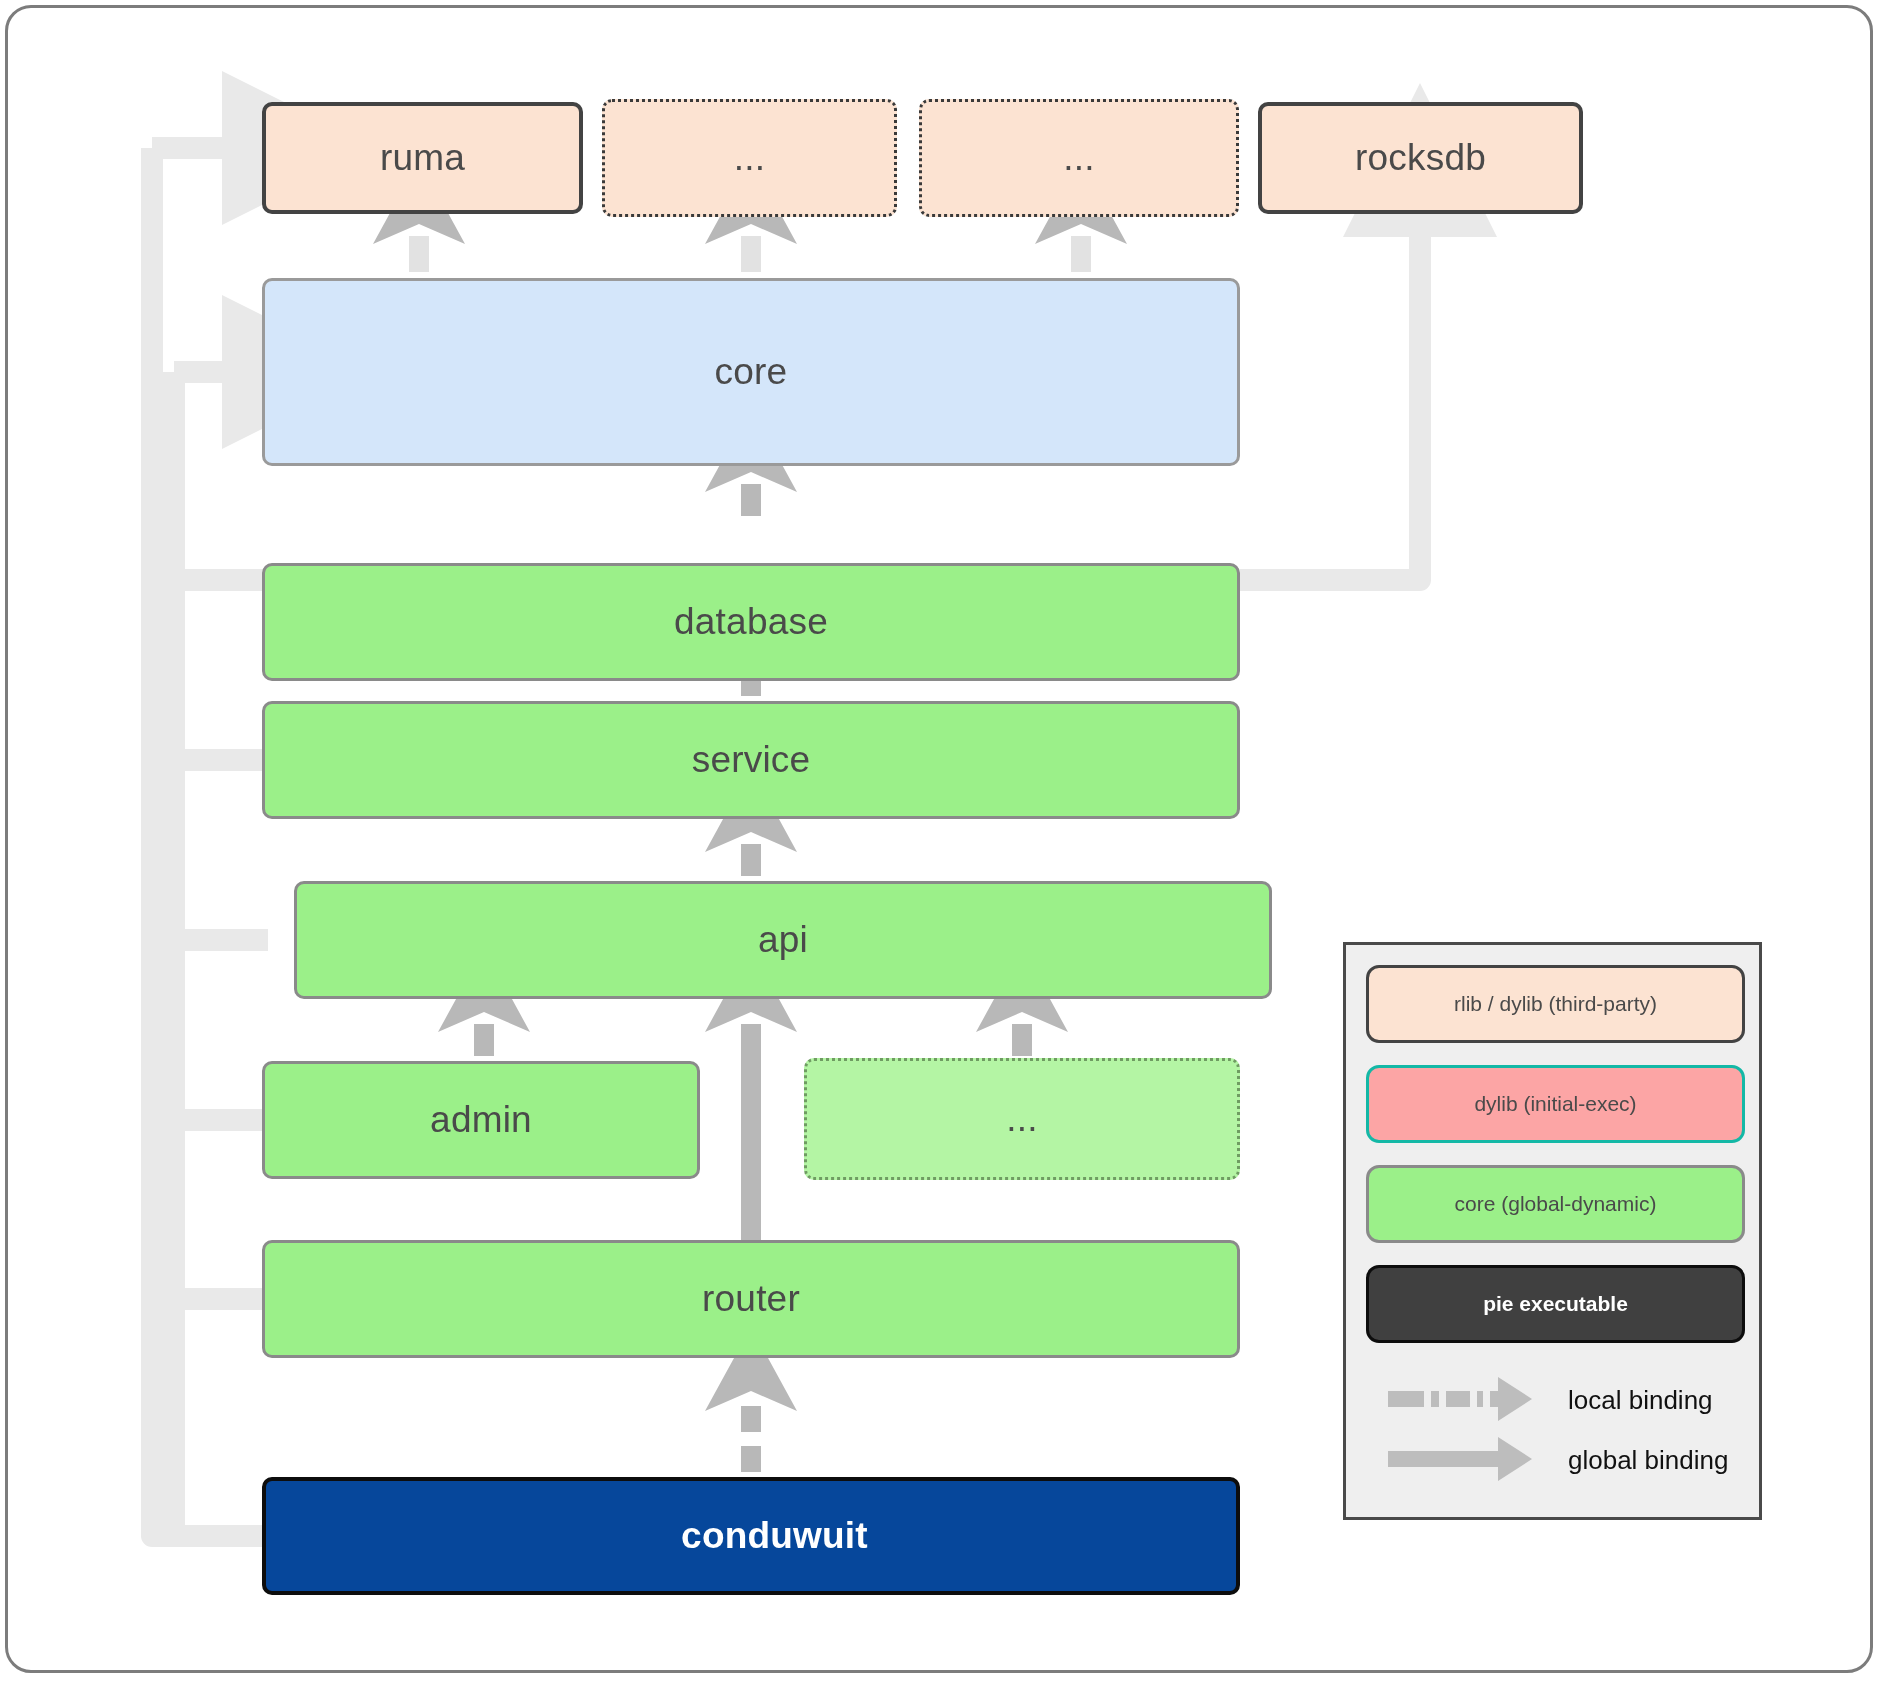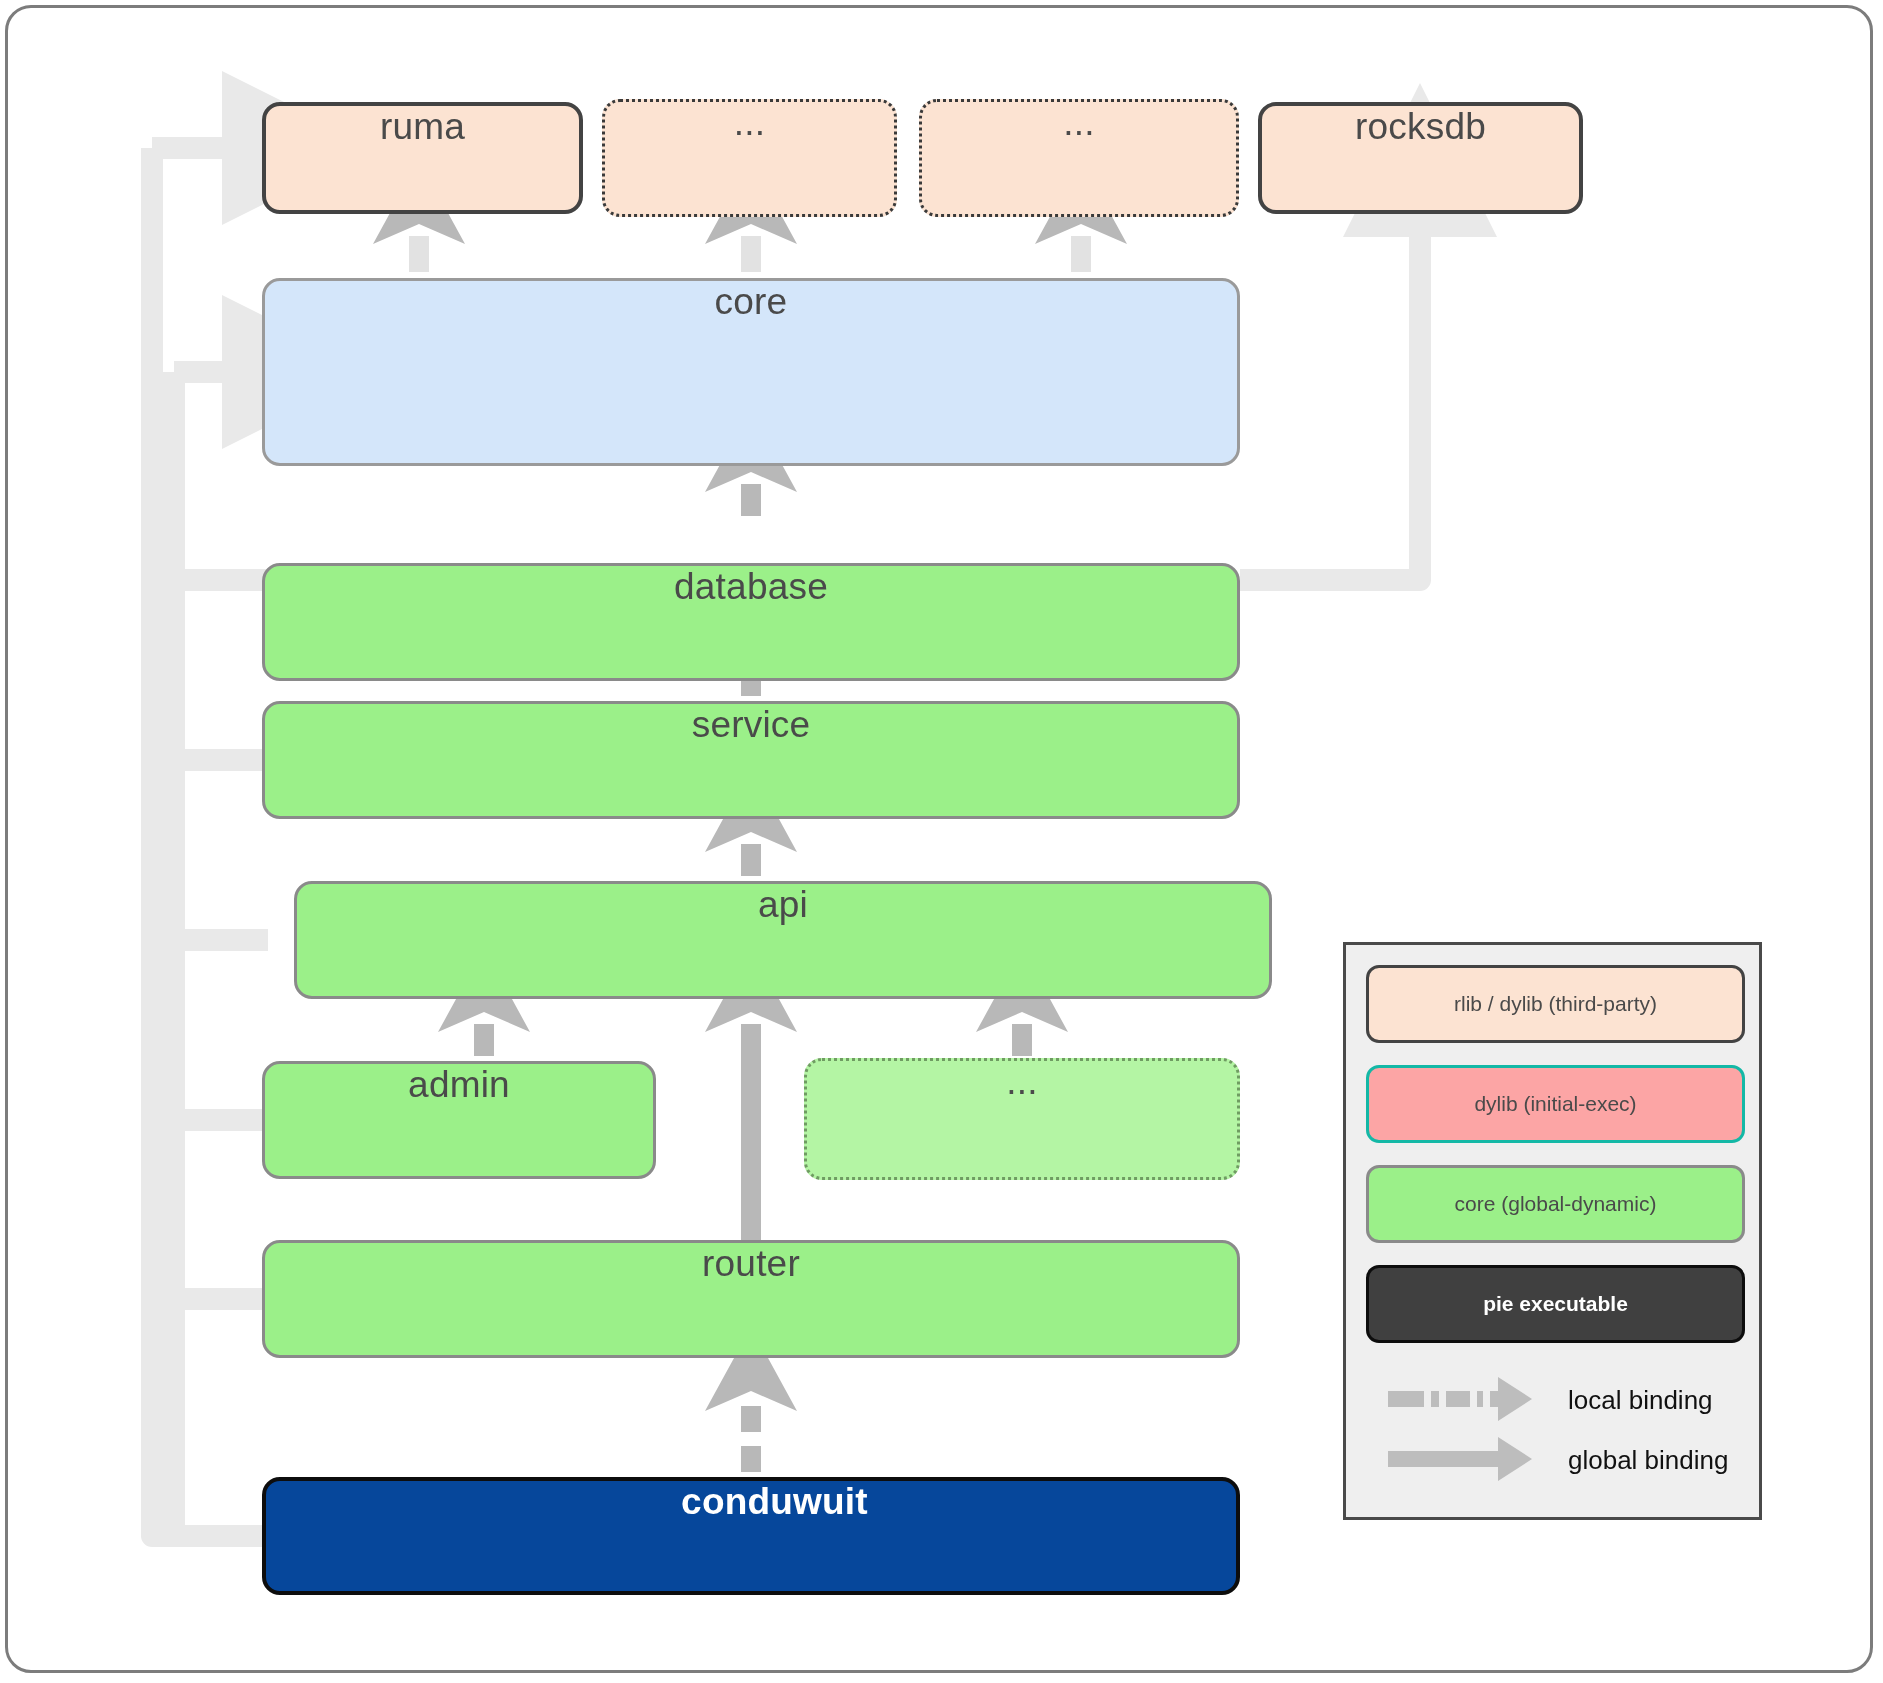--- a/index.html
+++ b/index.html
@@ -4,22 +4,22 @@
 <style>
   html,body{margin:0;padding:0;background:#ffffff;}
   body{font-family:"Liberation Sans", sans-serif;}
   #stage{position:relative;width:1883px;height:1683px;overflow:hidden;background:#fff;}
 
   
   .frame{position:absolute;left:5px;top:5px;width:1868px;height:1668px;
          border:3px solid #7c7c7c;border-radius:26px;box-sizing:border-box;background:#fff;}
 
   
-  .node{position:absolute;box-sizing:border-box;display:flex;
-        justify-content:center;border-radius:18px;color:#4a4a4a;font-size:37px;
+  .node{position:absolute;box-sizing:border-box;display:flex;align-items:center;
+        justify-content:center;border-radius:10px;color:#4a4a4a;font-size:37px;
         letter-spacing:.2px;}
   .node span{pointer-events:none;}
 
   .n-rlib{background:#fce3d2;border:4px solid #434343;}
   .n-rlib-dotted{background:#fce3d2;border:3px dotted #3a3a3a;}
   .n-blue{background:#d4e6fa;border:3px solid #9a9a9a;}
   .n-green{background:#9bf089;border:3px solid #8a8a8a;}
   .n-green-dotted{background:#b4f5a4;border:3px dotted #6f9c62;}
   .n-pie{background:#06479b;border:4px solid #0d0d0d;color:#ffffff;font-weight:bold;padding-left:47px;}
 
@@ -129,21 +129,21 @@
   </div>
 
   <div class="node n-green" style="left:262px;top:701px;width:978px;height:118px;">
     <span>service</span>
   </div>
 
   <div class="node n-green" style="left:262px;top:881px;width:978px;height:118px;margin-left:32px;">
     <span>api</span>
   </div>
 
-  <div class="node n-green" style="left:262px;top:1061px;width:394px;height:118px;">
+  <div class="node n-green" style="left:262px;top:1061px;width:438px;height:118px;">
     <span>admin</span>
   </div>
 
   <div class="node n-green-dotted" style="left:804px;top:1058px;width:436px;height:122px;">
     <span>...</span>
   </div>
 
   <div class="node n-green" style="left:262px;top:1240px;width:978px;height:118px;">
     <span>router</span>
   </div>

